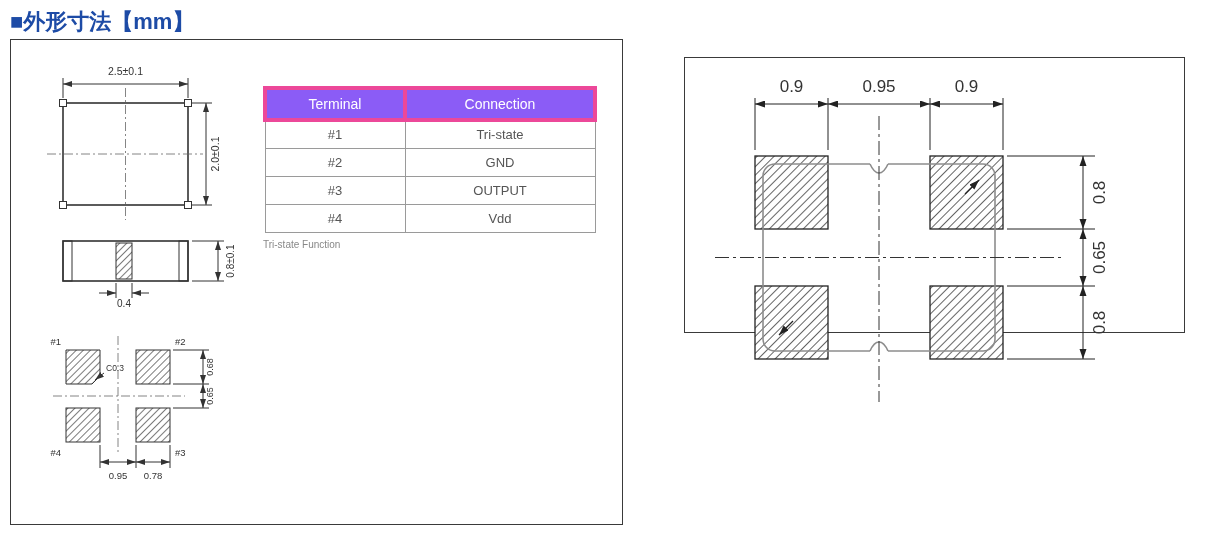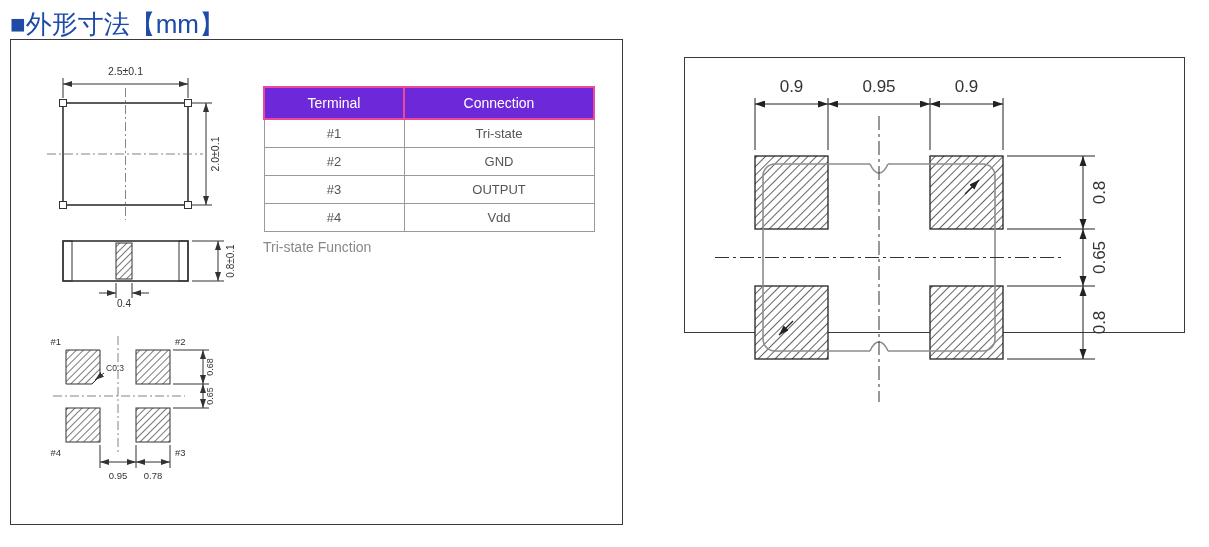--- a/index.html
+++ b/index.html
@@ -1,33 +1,33 @@
 <!DOCTYPE html>
 <html><head>
 <meta charset="utf-8">
 <style>
   *{margin:0;padding:0;box-sizing:border-box}
   html,body{background:#ffffff}
   body{font-family:"Liberation Sans","DejaVu Sans",sans-serif}
   .page{position:relative;width:1209px;height:547px;background:#fff;overflow:hidden}
-  .heading{position:absolute;font-size:26px;font-weight:normal;color:#1d4ba6}
+  .heading{position:absolute;font-size:22px;font-weight:bold;color:#1d4ba6}
   #h-left{left:10px;top:7px}
   #h-right{left:684px;top:7px}
   .panel{position:absolute;background:#fff;border:1px solid #3a3a3a}
   #panel-left{left:10px;top:39px;width:613px;height:486px}
   #panel-right{left:684px;top:57px;width:501px;height:276px}
   svg{display:block}
   svg text{font-family:"Liberation Sans","DejaVu Sans",sans-serif;fill:#333}
   .tables{position:absolute;left:252px;top:0;width:350px;height:100%}
   table{border-collapse:collapse;table-layout:fixed;width:330px;position:absolute;left:0;background:#fff}
   .t1{top:46px}
   .t2{top:224px}
-  th{background:#6d28d9;color:#fff;font-weight:normal;font-size:14px;height:32px;border:2px solid #ec4899}
+  th{background:#8b5cf6;color:#fff;font-weight:normal;font-size:14px;height:32px;border:4px solid #ec4899}
   td{border:1px solid #9a9a9a;color:#555;font-size:13px;text-align:center;height:28px}
-  .tri-title{position:absolute;left:0;top:199px;color:#888;font-size:14px}
+  .tri-title{position:absolute;left:0;top:199px;color:#888;font-size:10px}
 </style>
 </head>
 <body>
 
 <div class="page">
 
   <div class="heading" id="h-left">■外形寸法【mm】</div>
 
   <div class="panel" id="panel-left">
 

